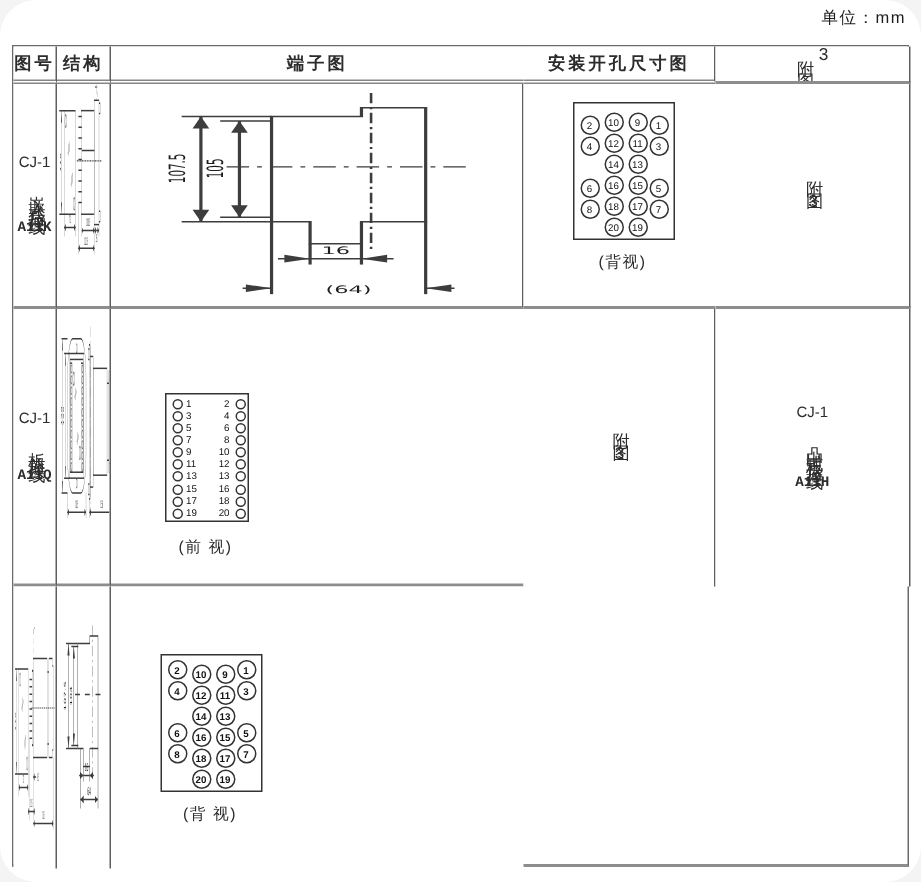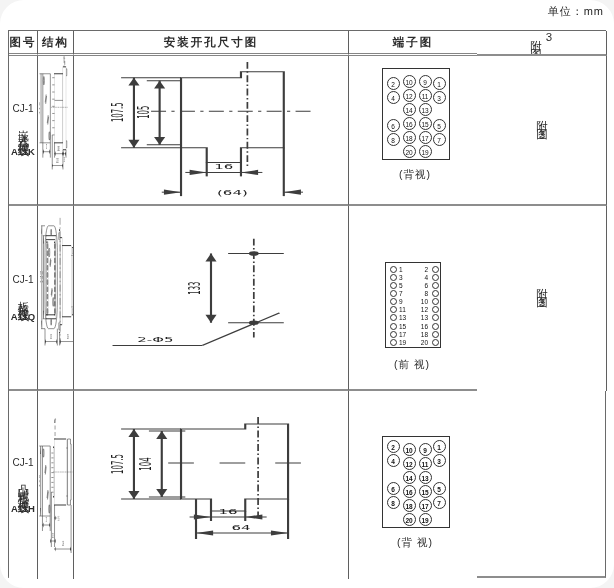--- a/index.html
+++ b/index.html
@@ -14,21 +14,21 @@
         box-sizing:border-box;overflow:hidden;background:#fff;}
   .cell.last-col{border-right:none;}
   .cell.last-row{border-bottom:none;}
   .hcell{display:flex;align-items:center;justify-content:center;font-size:11.5px;
          font-weight:bold;letter-spacing:2px;color:#2c2c2c;border-bottom:3px double #858585;}
   .figcell{display:flex;align-items:center;justify-content:center;}
   .vfig{writing-mode:vertical-lr;text-orientation:upright;letter-spacing:9px;font-size:11.5px;color:#2c2c2c;}
   .structcell{display:flex;flex-direction:column;align-items:center;justify-content:center;gap:7px;}
   .model{font-size:10px;color:#2c2c2c;}
   .sname{writing-mode:vertical-lr;text-orientation:upright;letter-spacing:3px;font-size:11.5px;color:#2c2c2c;}
-  .scode{font-size:9.5px;font-weight:bold;color:#2c2c2c;}
+  .scode{font-size:9.5px;font-weight:bold;color:#2c2c2c;font-family:Liberation Mono, monospace;}
   svg{display:block;}
   .ln{stroke:#3d3d3d;stroke-width:1;fill:none;}
   .cl{stroke:#3d3d3d;stroke-width:0.8;fill:none;stroke-dasharray:7 2.5 1.5 2.5;}
   .dash{stroke:#3d3d3d;stroke-width:0.9;fill:none;stroke-dasharray:4 2.5;}
   .dim{font-size:7px;fill:#1e1e1e;text-anchor:middle;font-family:"DejaVu Sans",sans-serif;}
   .tbox{position:absolute;border:1.5px solid #333;background:#fff;box-sizing:content-box;}
   .term{position:absolute;width:13px;height:13px;border:1px solid #333;border-radius:50%;
         font-size:6.5px;line-height:13px;text-align:center;color:#111;background:#fff;box-sizing:border-box;}
   .bold .term{border-width:1.6px;font-weight:bold;}
   .fterm{position:absolute;width:7px;height:7px;border:1px solid #333;border-radius:50%;box-sizing:border-box;}
@@ -44,25 +44,25 @@
   <div class="unit">单位：mm</div>
 
   <div class="tbl">
 
     <div class="cell hcell">
         <span>图号</span>
       </div>
     <div class="cell hcell">
         <span>结构</span>
       </div>
+    <div class="cell hcell last-col">
+        <span>端子图</span>
+      </div>
     <div class="cell hcell">
         <span>安装开孔尺寸图</span>
-      </div>
-    <div class="cell hcell last-col">
-        <span>端子图</span>
       </div>
 
     <div class="cell figcell">
       <span class="vfig">附图3</span>
     </div>
     <div class="cell structcell">
       <span class="model">CJ-1</span>
       <span class="sname">嵌入式后接线</span>
       <span class="scode">A11K</span>
     </div>
@@ -246,39 +246,20 @@
           <path class="ln" d="M272,48 h5 v-6 M272,104 h5 v6"></path>
           <line class="ln" x1="170" y1="128" x2="170" y2="141"></line>
           <line class="ln" x1="301" y1="110" x2="301" y2="141"></line>
           <line class="ln" x1="170" y1="137" x2="301" y2="137" marker-start="url(#arrC)" marker-end="url(#arrC)"></line>
           <text class="dim" x="235" y="134">156</text>
           <line class="ln" x1="301" y1="42" x2="316" y2="42"></line>
           <line class="ln" x1="301" y1="110" x2="316" y2="110"></line>
           <line class="ln" x1="311" y1="42" x2="311" y2="110" marker-start="url(#arrC)" marker-end="url(#arrC)"></line>
           <text class="dim" x="306" y="76" transform="rotate(-90 306 76)">115</text>
         </g>
-      </svg>
-    </div>
-    <div class="cell">
-      <svg width="100%" height="100%" viewBox="0 0 128 185" preserveAspectRatio="none">
-        <defs>
-            <marker id="arrD" markerWidth="9" markerHeight="6" refX="8.5" refY="3" orient="auto-start-reverse" markerUnits="userSpaceOnUse">
-              <path d="M0.5,0.4 L8.5,3 L0.5,5.6 Z" fill="#3d3d3d"></path>
-            </marker>
-          </defs>
-        <line class="cl" x1="84" y1="33" x2="84" y2="133"></line>
-        <circle cx="84" cy="48" r="2.3" fill="#3d3d3d"></circle>
-        <line class="ln" x1="72" y1="48" x2="98" y2="48"></line>
-        <circle cx="84" cy="118" r="2.3" fill="#3d3d3d"></circle>
-        <line class="ln" x1="72" y1="118" x2="98" y2="118"></line>
-        <line class="ln" x1="96" y1="108" x2="60" y2="141"></line>
-        <line class="ln" x1="18" y1="141" x2="60" y2="141"></line>
-        <text class="dim" x="38" y="138">2-Φ5</text>
-        <line class="ln" x1="64" y1="48" x2="64" y2="118" marker-start="url(#arrD)" marker-end="url(#arrD)"></line>
-        <text class="dim" x="59" y="83" transform="rotate(-90 59 83)">133</text>
       </svg>
     </div>
     <div class="cell last-col">
       <div class="tbox" style="left:36px;top:56px;width:54px;height:84px;">
           <div class="fterm" style="left: 3.5px; top: 2.5px;"></div>
           <div class="fnum fnum-l" style="left: 13px; top: 1.5px;">1</div>
           <div class="fnum fnum-r" style="left: 27px; top: 1.5px;">2</div>
           <div class="fterm" style="left: 45.5px; top: 2.5px;"></div>
           <div class="fterm" style="left: 3.5px; top: 10.65px;"></div>
           <div class="fnum fnum-l" style="left: 13px; top: 9.65px;">3</div>

